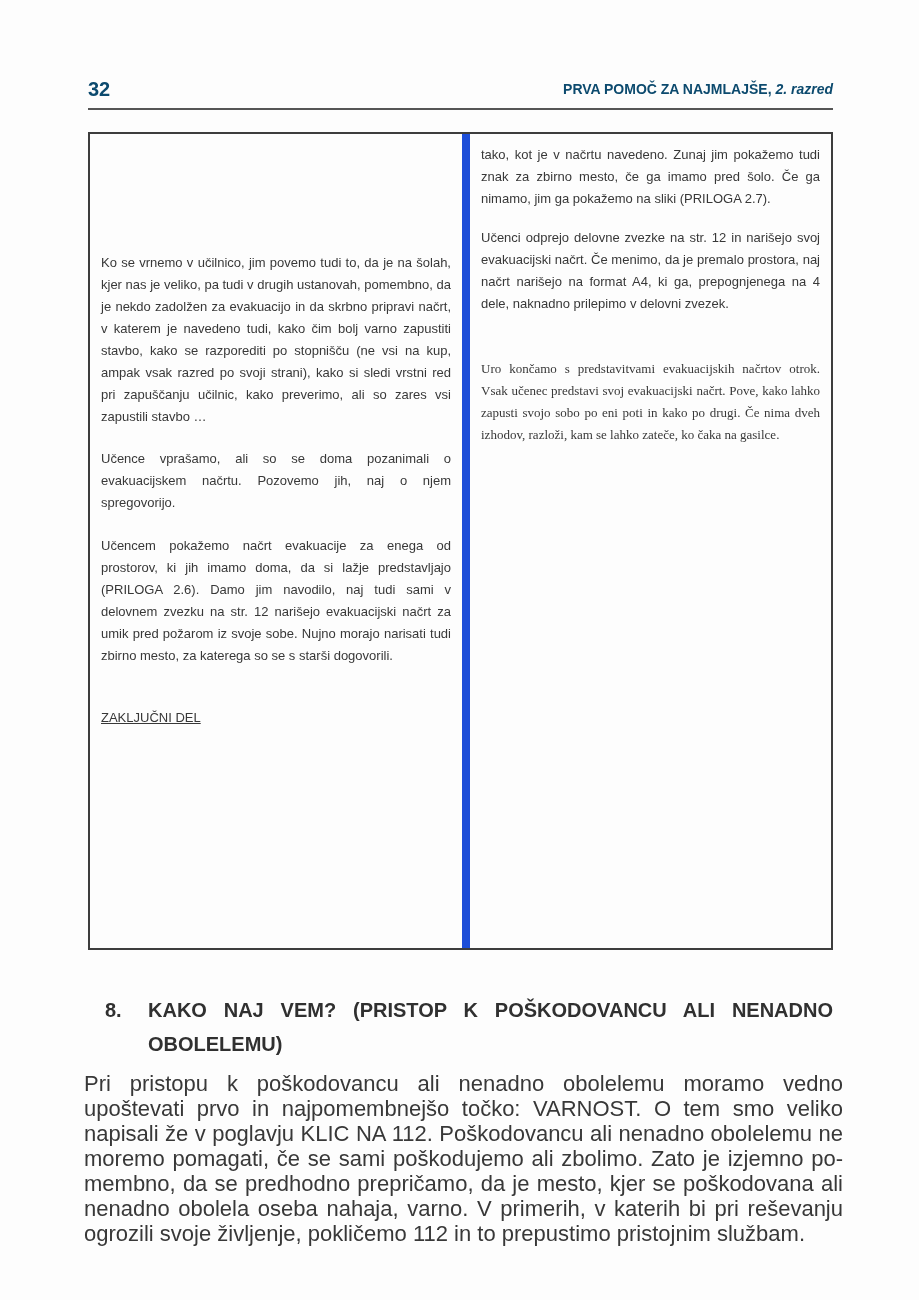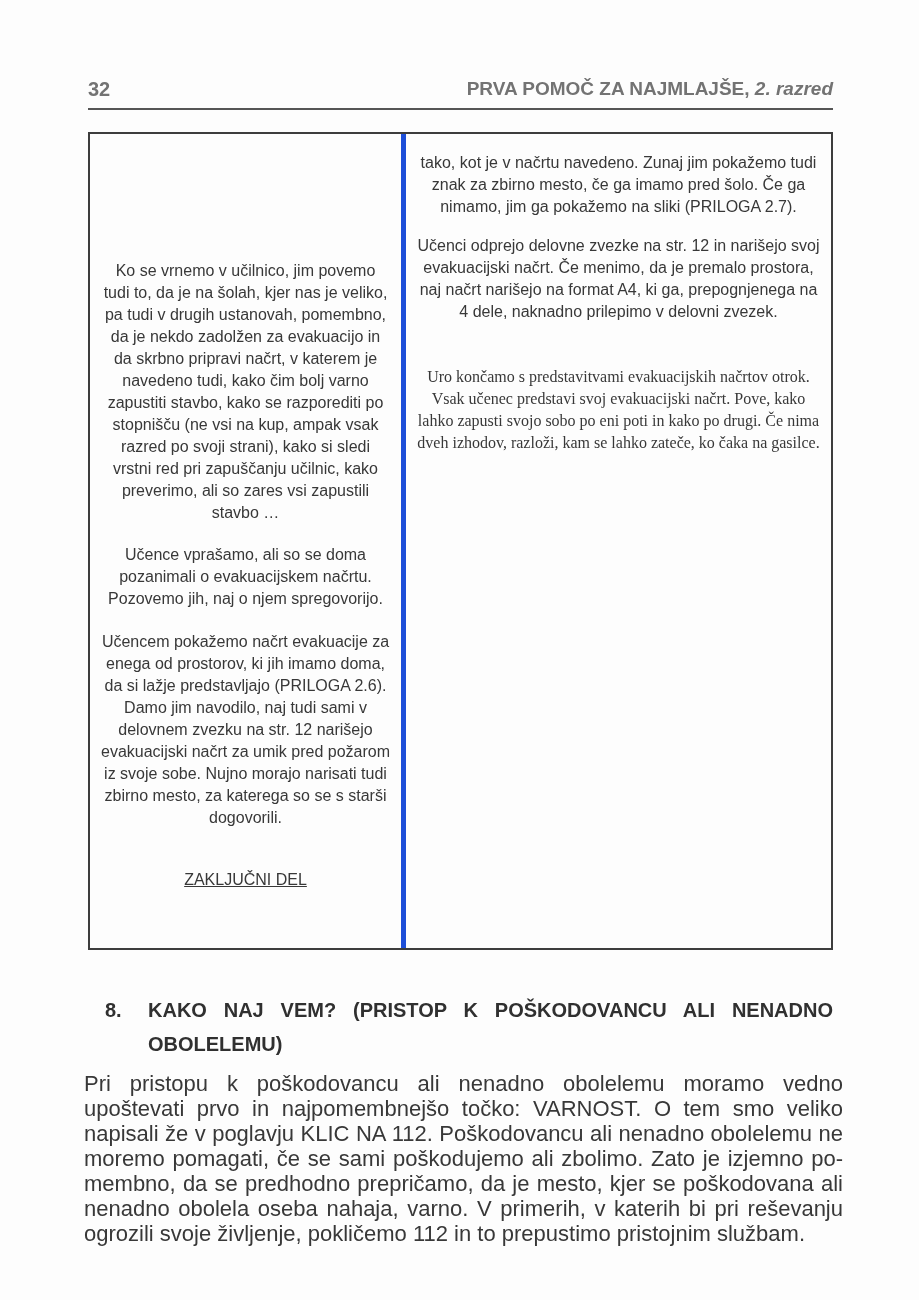--- a/index.html
+++ b/index.html
@@ -19,51 +19,51 @@
   }
   
   .page-header {
     margin: 76px 86px 0 88px;
     display: flex;
     justify-content: space-between;
     align-items: flex-end;
     font-weight: bold;
     font-size: 20px;
     line-height: 26px;
-    color: #737373;
+    color: #0c4a6e;
   }
-  .header-title { font-size: 19px; white-space: nowrap; }
+  .header-title { font-size: 14px; white-space: nowrap; }
   .header-title .edition { font-style: italic; }
   .rule {
     margin: 6px 86px 0 88px;
     height: 2px;
     background: #555555;
   }
   
   .lesson-table {
     margin: 22px 86px 0 88px;
     width: 745px;
     min-height: 818px;
     box-sizing: border-box;
     border: 2px solid #3d3d3d;
     display: flex;
     align-items: stretch;
   }
   .cell {
     box-sizing: border-box;
-    padding: 16px 11px;
-    font-size: 16px;
+    padding: 8px 11px;
+    font-size: 13px;
     line-height: 22px;
     text-align: justify;
     hyphens: manual;
   }
-  .cell p { margin: 0; text-align: center; }
+  .cell p { margin: 0; }
   .cell-left {
-    width: 316px;
-    border-right: 5px solid #1d4ed8;
+    width: 380px;
+    border-right: 8px solid #1d4ed8;
   }
   .cell-right { flex: 1; }
   
   .lp1 { margin-top: 110px !important; }
   .lp2 { margin-top: 20px  !important; }
   .lp3 { margin-top: 21px  !important; }
   .closing-heading {
     margin-top: 40px !important;
     text-decoration: underline;
     text-align: left;

